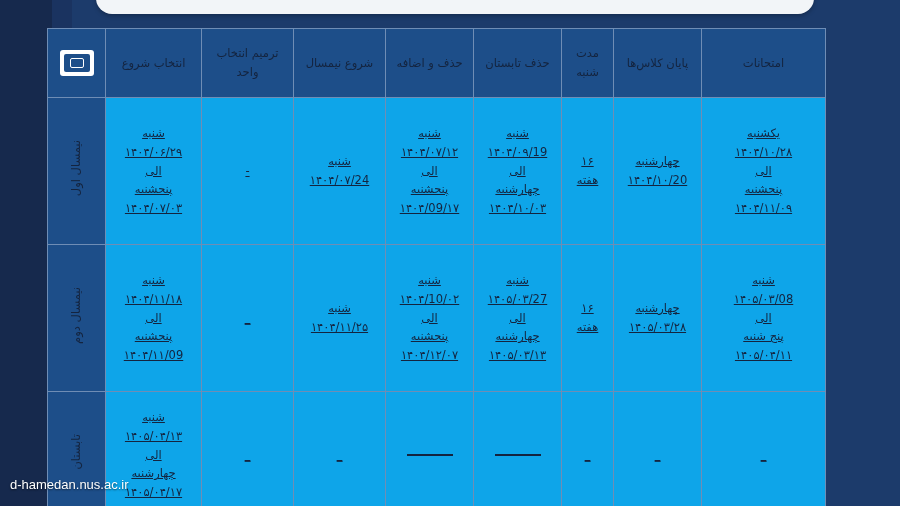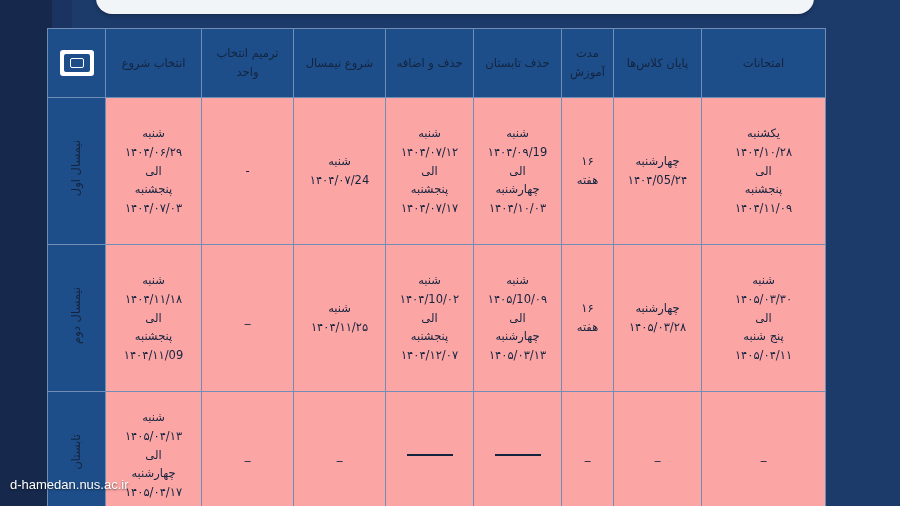--- a/index.html
+++ b/index.html
@@ -126,21 +126,22 @@
     white-space: nowrap;
     letter-spacing: 0.5px;
   }
 
   
   tr.r1 td { height: 138px; }
   tr.r2 td { height: 138px; }
   tr.r3 td { height: 118px; }
 
   td.cell {
-    background: #fca5a5;
+    background: #0ea5e9;
+    text-decoration: underline;
   }
   td.cell .line { display: block; }
   td.cell .dash-long {
     display: inline-block;
     width: 46px;
     border-top: 2px solid #14243f;
     vertical-align: middle;
   }
 
   
@@ -184,21 +185,21 @@
       <col class="c-addrop">
         <col class="c-start">
         <col class="c-repair">
         <col class="c-select">
         <col class="c-label">
     </colgroup>
     <thead>
       <tr>
         <th>امتحانات</th>
         <th>پایان کلاس‌ها</th>
-        <th>مدت آموزش</th>
+        <th>مدت شنبه</th>
         <th>حذف تابستان</th>
         <th>حذف و اضافه</th>
         <th>شروع نیمسال</th>
         <th>ترمیم انتخاب واحد</th>
         <th>انتخاب شروع</th>
         <th class="logo-cell">
           <div class="logo-box">
             <div class="logo-inner"></div>
           </div>
         </th>
@@ -208,75 +209,75 @@
       <tr class="r1">
         <td class="cell">
             <span class="line">یکشنبه</span>
             <span class="line">۱۴۰۴/۱۰/۲۸</span>
             <span class="line">الی</span>
             <span class="line">پنجشنبه</span>
             <span class="line">۱۴۰۴/۱۱/۰۹</span>
           </td>
         <td class="cell">
             <span class="line">چهارشنبه</span>
-            <span class="line">۱۴۰۴/05/۲۴</span>
+            <span class="line">۱۴۰۴/۱۰/20</span>
           </td>
         <td class="cell">
             <span class="line">۱۶</span>
             <span class="line">هفته</span>
           </td>
         <td class="cell">
             <span class="line">شنبه</span>
             <span class="line">۱۴۰۴/۰۹/19</span>
             <span class="line">الی</span>
             <span class="line">چهارشنبه</span>
             <span class="line">۱۴۰۴/۱۰/۰۳</span>
           </td>
         <td class="cell">
             <span class="line">شنبه</span>
             <span class="line">۱۴۰۴/۰۷/۱۲</span>
             <span class="line">الی</span>
             <span class="line">پنجشنبه</span>
-            <span class="line">۱۴۰۴/۰۷/۱۷</span>
+            <span class="line">۱۴۰۴/09/۱۷</span>
           </td>
         <td class="cell">
             <span class="line">شنبه</span>
             <span class="line">۱۴۰۴/۰۷/24</span>
           </td>
         <td class="cell">-</td>
         <td class="cell">
             <span class="line">شنبه</span>
             <span class="line">۱۴۰۴/۰۶/۲۹</span>
             <span class="line">الی</span>
             <span class="line">پنجشنبه</span>
             <span class="line">۱۴۰۴/۰۷/۰۳</span>
           </td>
         <td class="semester-label">
           <span class="vtext">نیمسال اول</span>
         </td>
       </tr>
       <tr class="r2">
         <td class="cell">
             <span class="line">شنبه</span>
-            <span class="line">۱۴۰۵/۰۳/۳۰</span>
+            <span class="line">۱۴۰۵/۰۳/08</span>
             <span class="line">الی</span>
             <span class="line">پنج شنبه</span>
             <span class="line">۱۴۰۵/۰۴/۱۱</span>
           </td>
         <td class="cell">
             <span class="line">چهارشنبه</span>
             <span class="line">۱۴۰۵/۰۳/۲۸</span>
           </td>
         <td class="cell">
             <span class="line">۱۶</span>
             <span class="line">هفته</span>
           </td>
         <td class="cell">
             <span class="line">شنبه</span>
-            <span class="line">۱۴۰۵/10/۰۹</span>
+            <span class="line">۱۴۰۵/۰۳/27</span>
             <span class="line">الی</span>
             <span class="line">چهارشنبه</span>
             <span class="line">۱۴۰۵/۰۳/۱۳</span>
           </td>
         <td class="cell">
             <span class="line">شنبه</span>
             <span class="line">۱۴۰۴/10/۰۲</span>
             <span class="line">الی</span>
             <span class="line">پنجشنبه</span>
             <span class="line">۱۴۰۴/۱۲/۰۷</span>

